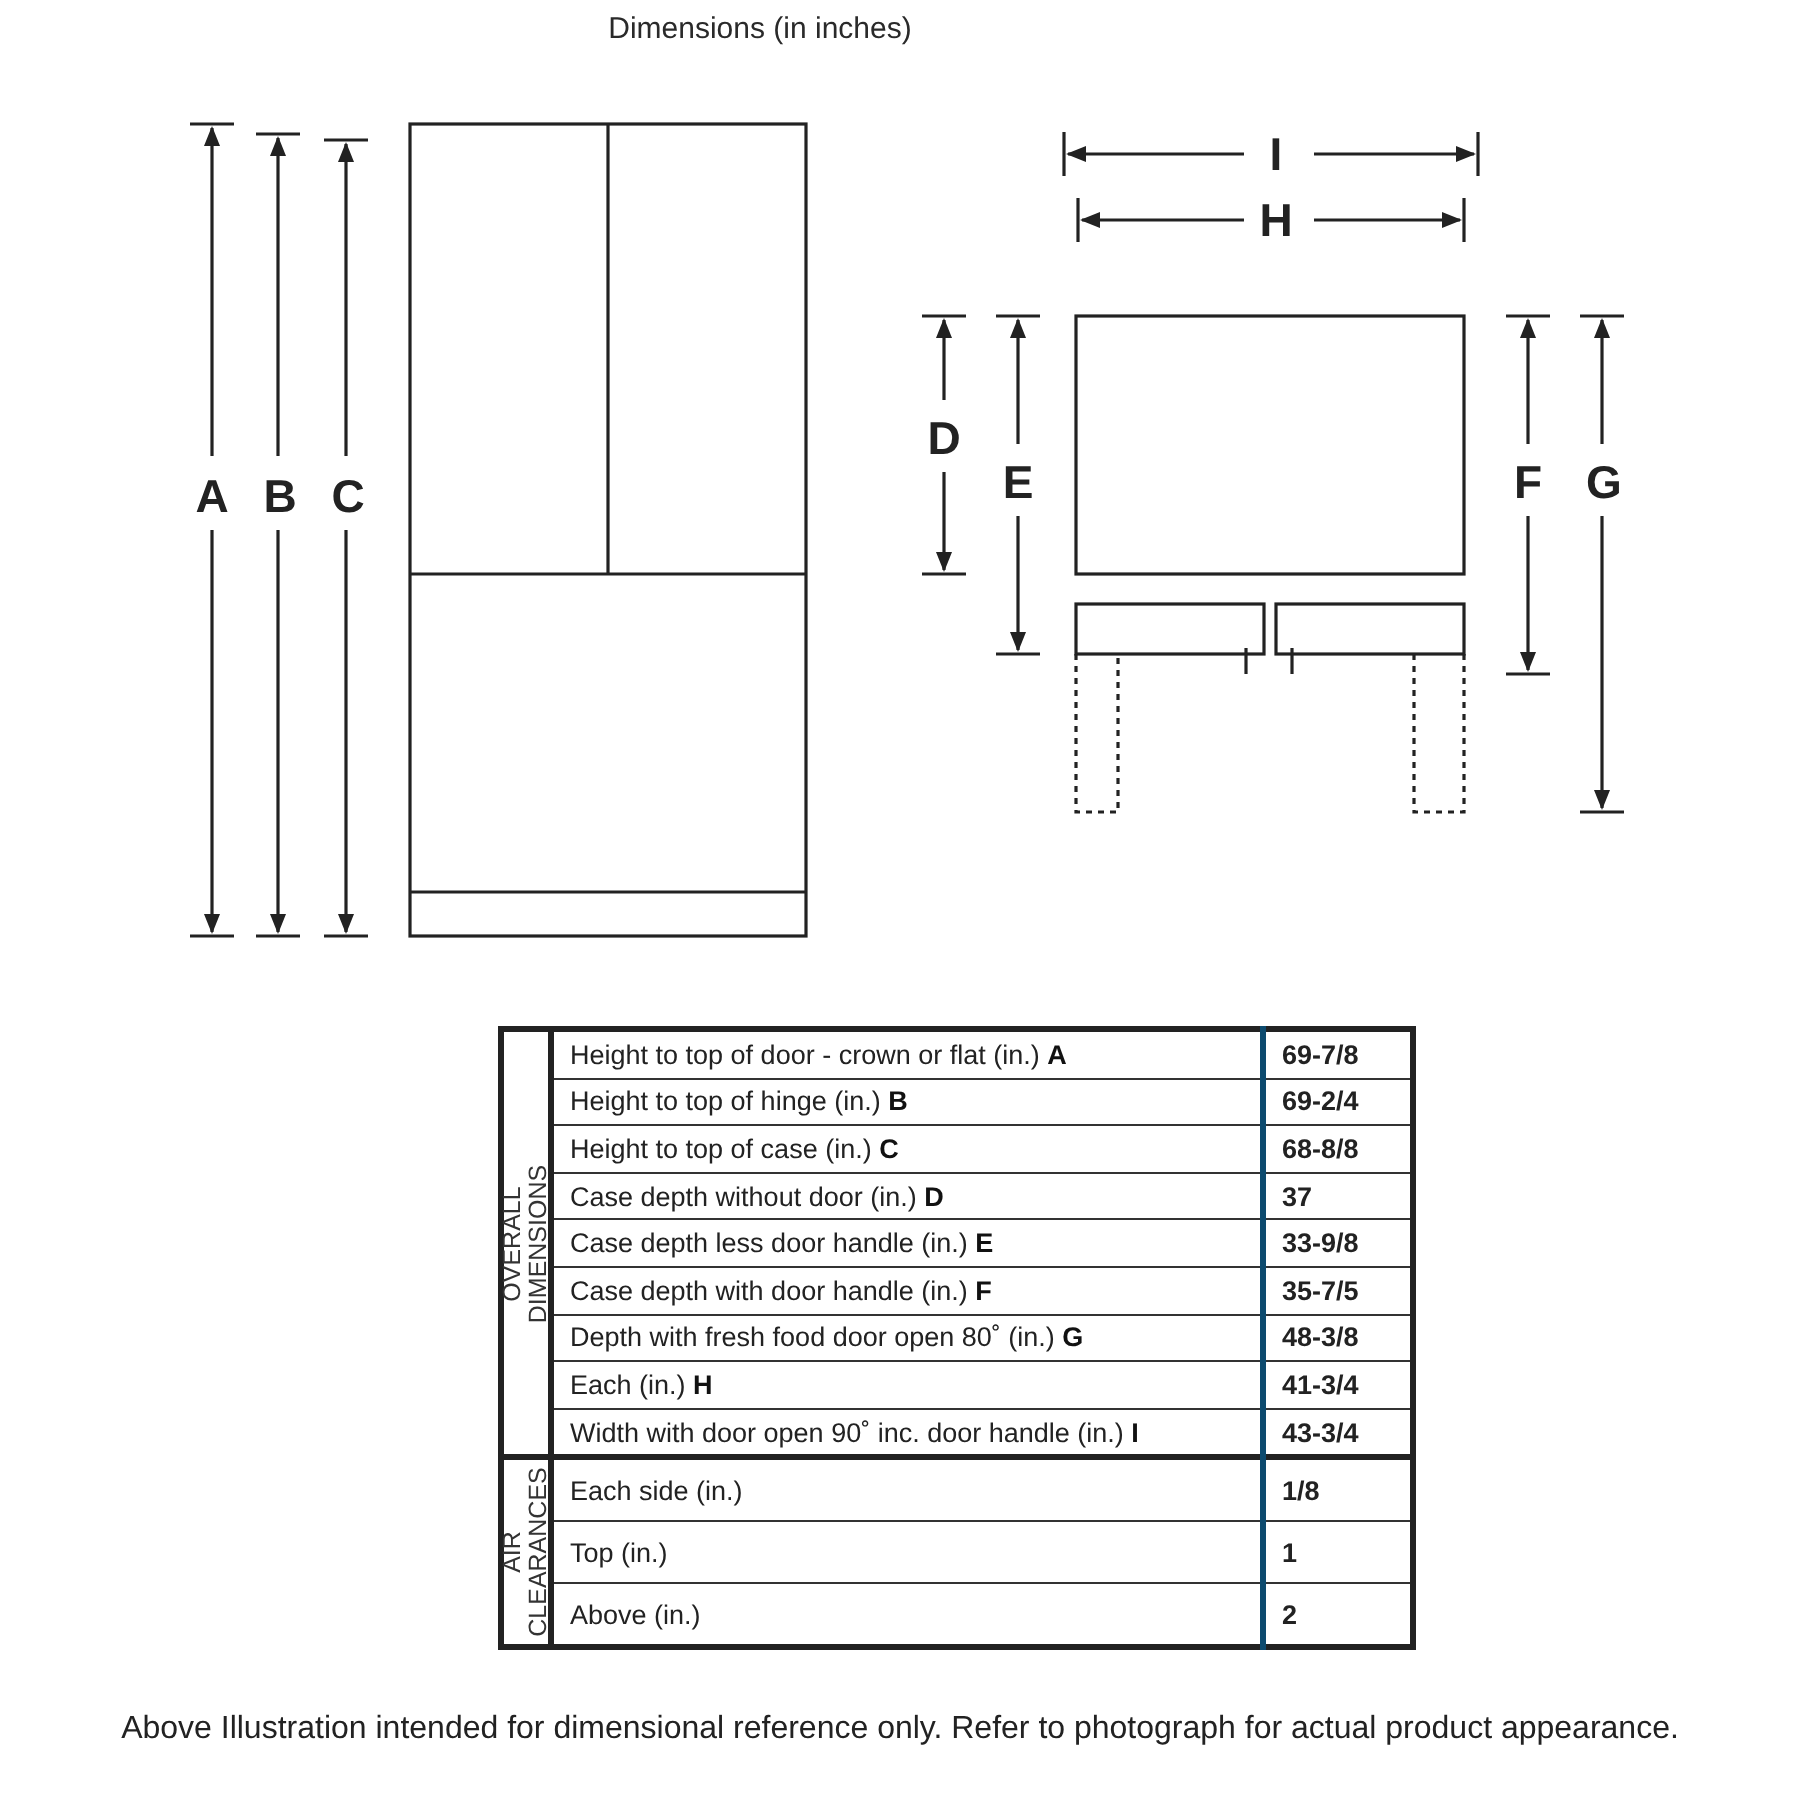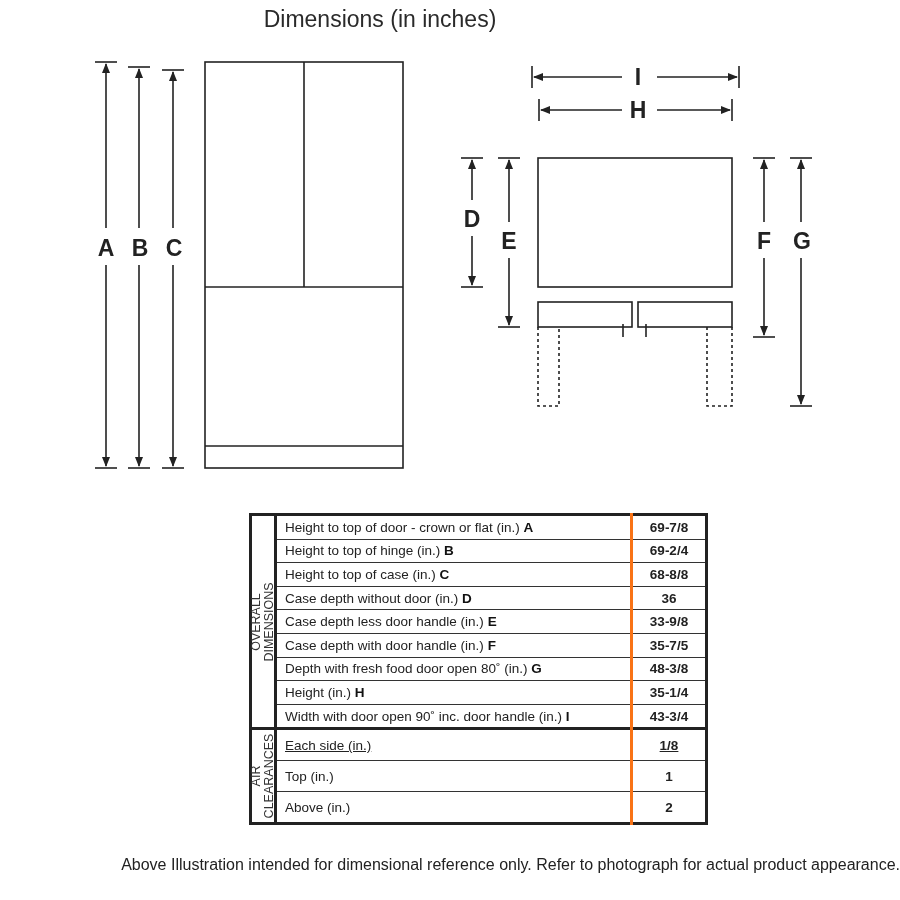--- a/index.html
+++ b/index.html
@@ -1,28 +1,28 @@
 <!DOCTYPE html>
 <html><head>
 <meta charset="utf-8">
 <style>
   html, body { margin:0; padding:0; background:#fff; }
   body { width:900px; height:900px; position:relative; overflow:hidden; font-family:"Liberation Sans", sans-serif; color:#222; }
-  .title { position:absolute; left:0; width:760px; top:6px; text-align:center; font-size:23px; color:#2a2a2a; }
+  .title { position:absolute; left:0; width:760px; top:6px; text-align:center; font-size:15px; color:#2a2a2a; }
   svg.diagram { position:absolute; left:0; top:0; }
   .dimlabel { font-family:"Liberation Sans", sans-serif; font-weight:bold; font-size:23px; fill:#222; }
   table.spec { position:absolute; left:249px; top:513px; width:459px; border-collapse:collapse; border:3px solid #222; font-size:13.5px; }
   table.spec td { border:1px solid #333; padding:0 8px; height:22.6px; }
-  table.spec td.val { width:56px; text-align:center; font-weight:bold; border-left:3px solid #f97316;margin-top:28px; }
+  table.spec td.val { width:56px; text-align:left; font-weight:bold; border-left:3px solid #0c4a6e;margin-top:28px; }
   table.spec td.grp { width:22px; padding:0; border-right:3px solid #222; position:relative; }
-  table.spec tr.sep td { border-top:3px solid #222;text-decoration:underline; }
+  table.spec tr.sep td { border-top:3px solid #222; }
   table.spec tr.air td { height:30px; }
   .vert { position:absolute; left:50%; top:50%; transform:translate(-50%,-50%) rotate(-90deg); white-space:pre; text-align:center; font-size:12.5px; line-height:13px; color:#333; }
   .lbl b { color:#111; }
-  .footer { position:absolute; left:0; width:900px; top:856px; text-align:right; font-size:16px; color:#222; }
+  .footer { position:absolute; left:0; width:900px; top:856px; text-align:center; font-size:16px; color:#222; }
 </style>
 </head>
 <body>
 
 <div class="title">Dimensions (in inches)</div>
 
 <svg class="diagram" width="900" height="500" viewBox="0 0 900 500">
   <defs>
     <marker id="ah" markerWidth="10" markerHeight="10" refX="9" refY="5" orient="auto" markerUnits="userSpaceOnUse">
       <path d="M0,1 L10,5 L0,9 z" fill="#222"></path>
@@ -120,37 +120,37 @@
     <tr>
       <td class="lbl"><span>Height to top of hinge (in.) </span><b>B</b></td>
       <td class="val">69-2/4</td>
     </tr>
     <tr>
       <td class="lbl"><span>Height to top of case (in.) </span><b>C</b></td>
       <td class="val">68-8/8</td>
     </tr>
     <tr>
       <td class="lbl"><span>Case depth without door (in.) </span><b>D</b></td>
-      <td class="val">36</td>
+      <td class="val">37</td>
     </tr>
     <tr>
       <td class="lbl"><span>Case depth less door handle (in.) </span><b>E</b></td>
       <td class="val">33-9/8</td>
     </tr>
     <tr>
       <td class="lbl"><span>Case depth with door handle (in.) </span><b>F</b></td>
       <td class="val">35-7/5</td>
     </tr>
     <tr>
       <td class="lbl"><span>Depth with fresh food door open 80˚ (in.) </span><b>G</b></td>
       <td class="val">48-3/8</td>
     </tr>
     <tr>
-      <td class="lbl"><span>Height (in.) </span><b>H</b></td>
-      <td class="val">35-1/4</td>
+      <td class="lbl"><span>Each (in.) </span><b>H</b></td>
+      <td class="val">41-3/4</td>
     </tr>
     <tr>
       <td class="lbl"><span>Width with door open 90˚ inc. door handle (in.) </span><b>I</b></td>
       <td class="val">43-3/4</td>
     </tr>
     <tr class="sep air">
       <td class="grp" rowspan="3">
           <div class="vert">AIR
 CLEARANCES</div>
         </td>

